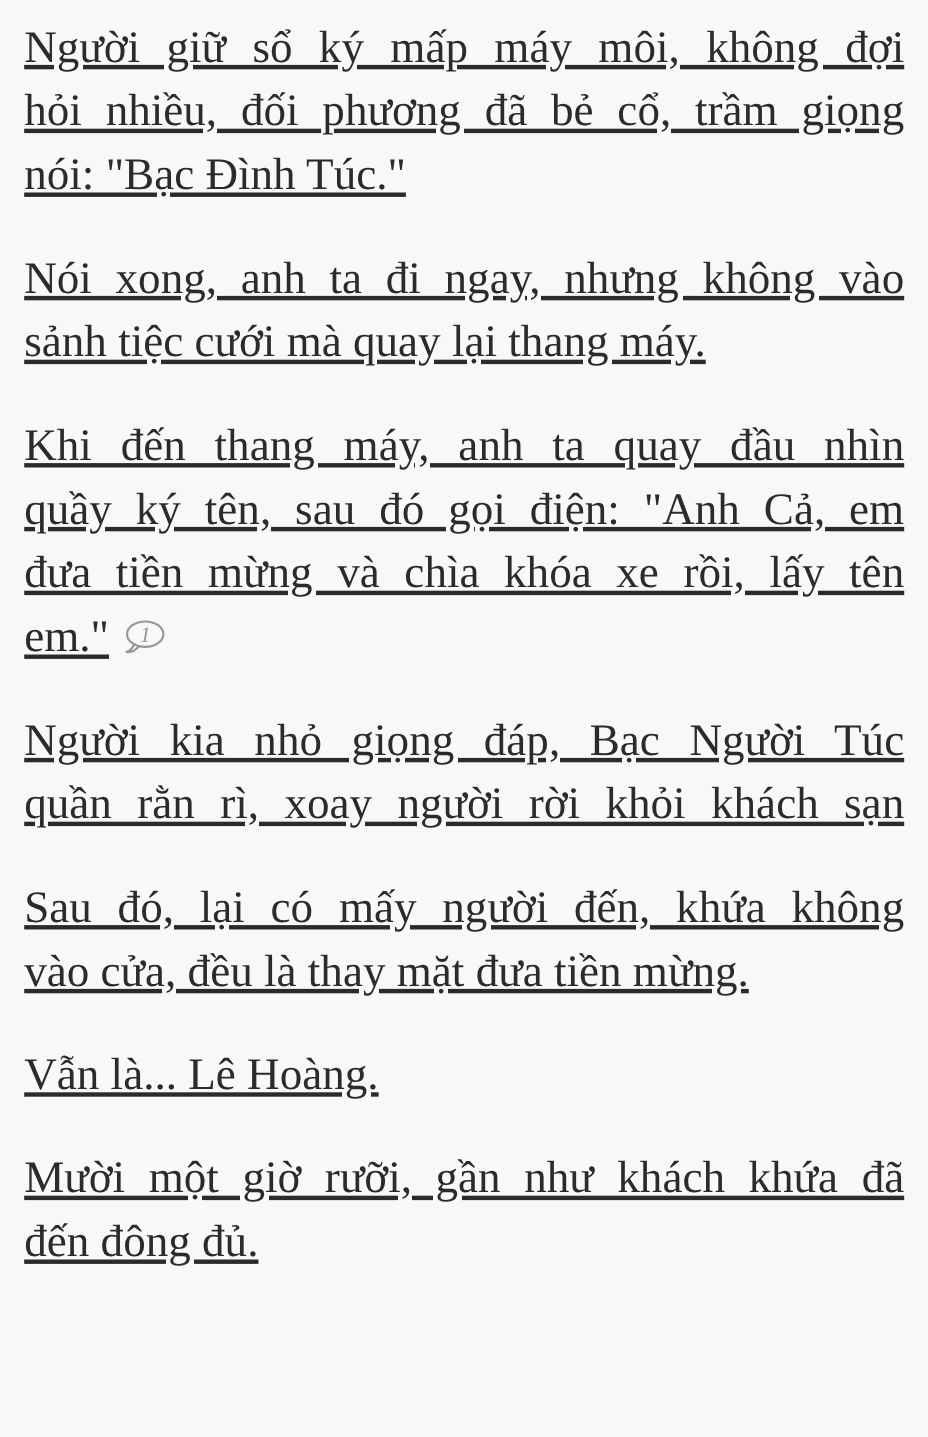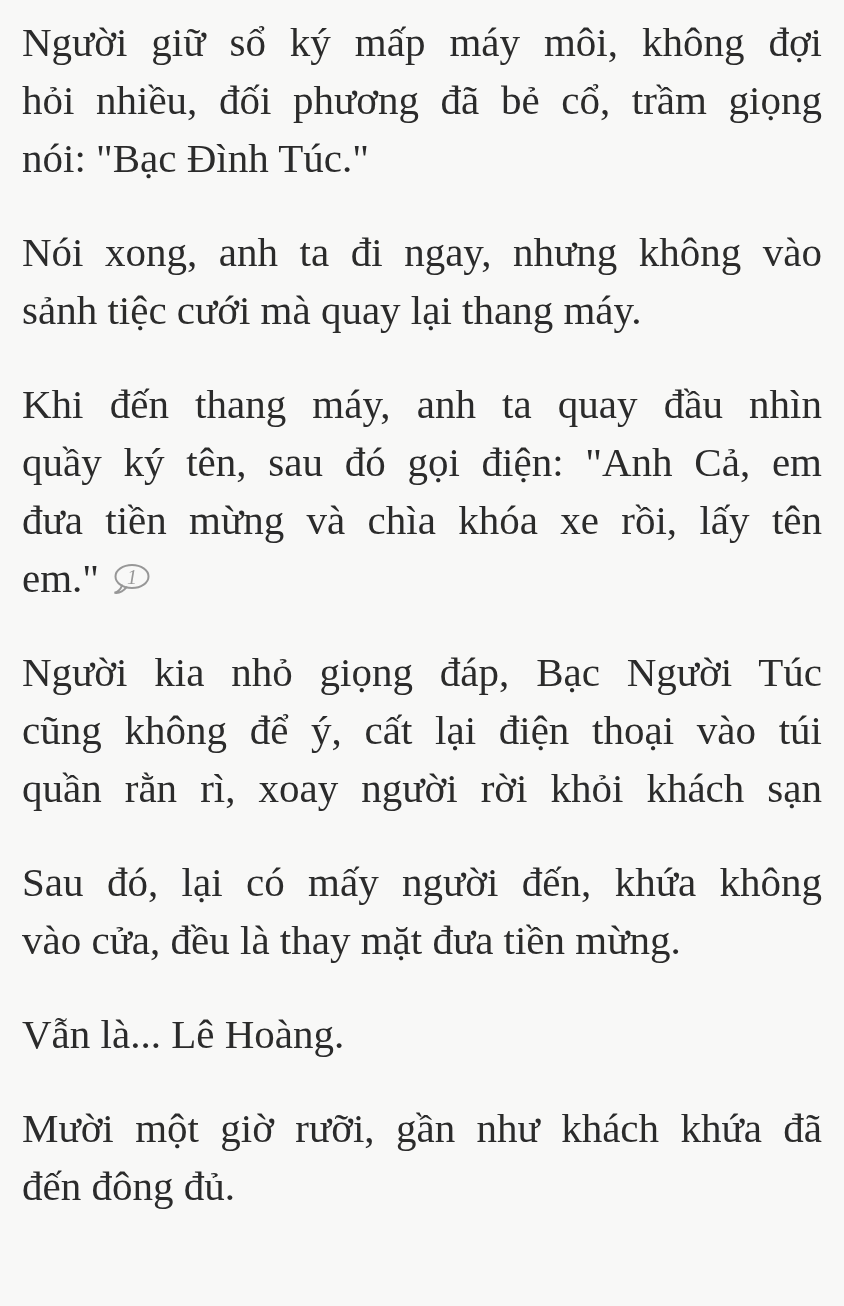--- a/index.html
+++ b/index.html
@@ -11,20 +11,21 @@
     height: 1306px;
     background: #f8f8f7;
     overflow: hidden;
     font-family: "Liberation Serif", "DejaVu Serif", serif;
     color: #2b2b2b;
   }
   .content {
     padding: 13px 22px 0 22px;
     font-size: 41px;
     line-height: 58px;
+    text-decoration: underline;
   }
   p.para {
     margin: 0 0 36px 0;
   }
   .line {
     display: block;
     text-align: justify;
     text-align-last: justify;
     white-space: nowrap;
   }
@@ -78,21 +79,20 @@
           <ellipse cx="21" cy="14.5" rx="16.5" ry="11.5" stroke="#979797" stroke-width="2" fill="none"></ellipse>
           <path d="M11 23.5 C9.5 27.5 6.5 30 3.5 30.8 C8.5 31.5 13 28.5 15.5 25.2" stroke="#979797" stroke-width="2" fill="none" stroke-linecap="round"></path>
           <text x="21" y="21.5" text-anchor="middle">1</text>
         </svg>
       </span>
     </span>
   </p>
 
   <p class="para">
     <span class="line">Người kia nhỏ giọng đáp, Bạc Người Túc</span>
-    <span class="line">cũng không để ý, cất lại điện thoại vào túi</span>
     <span class="line">quần rằn rì, xoay người rời khỏi khách sạn</span>
   </p>
 
   <p class="para">
     <span class="line">Sau đó, lại có mấy người đến, khứa không</span>
     <span class="line last">vào cửa, đều là thay mặt đưa tiền mừng.</span>
   </p>
 
   <p class="para">
     <span class="line last">Vẫn là... Lê Hoàng.</span>

